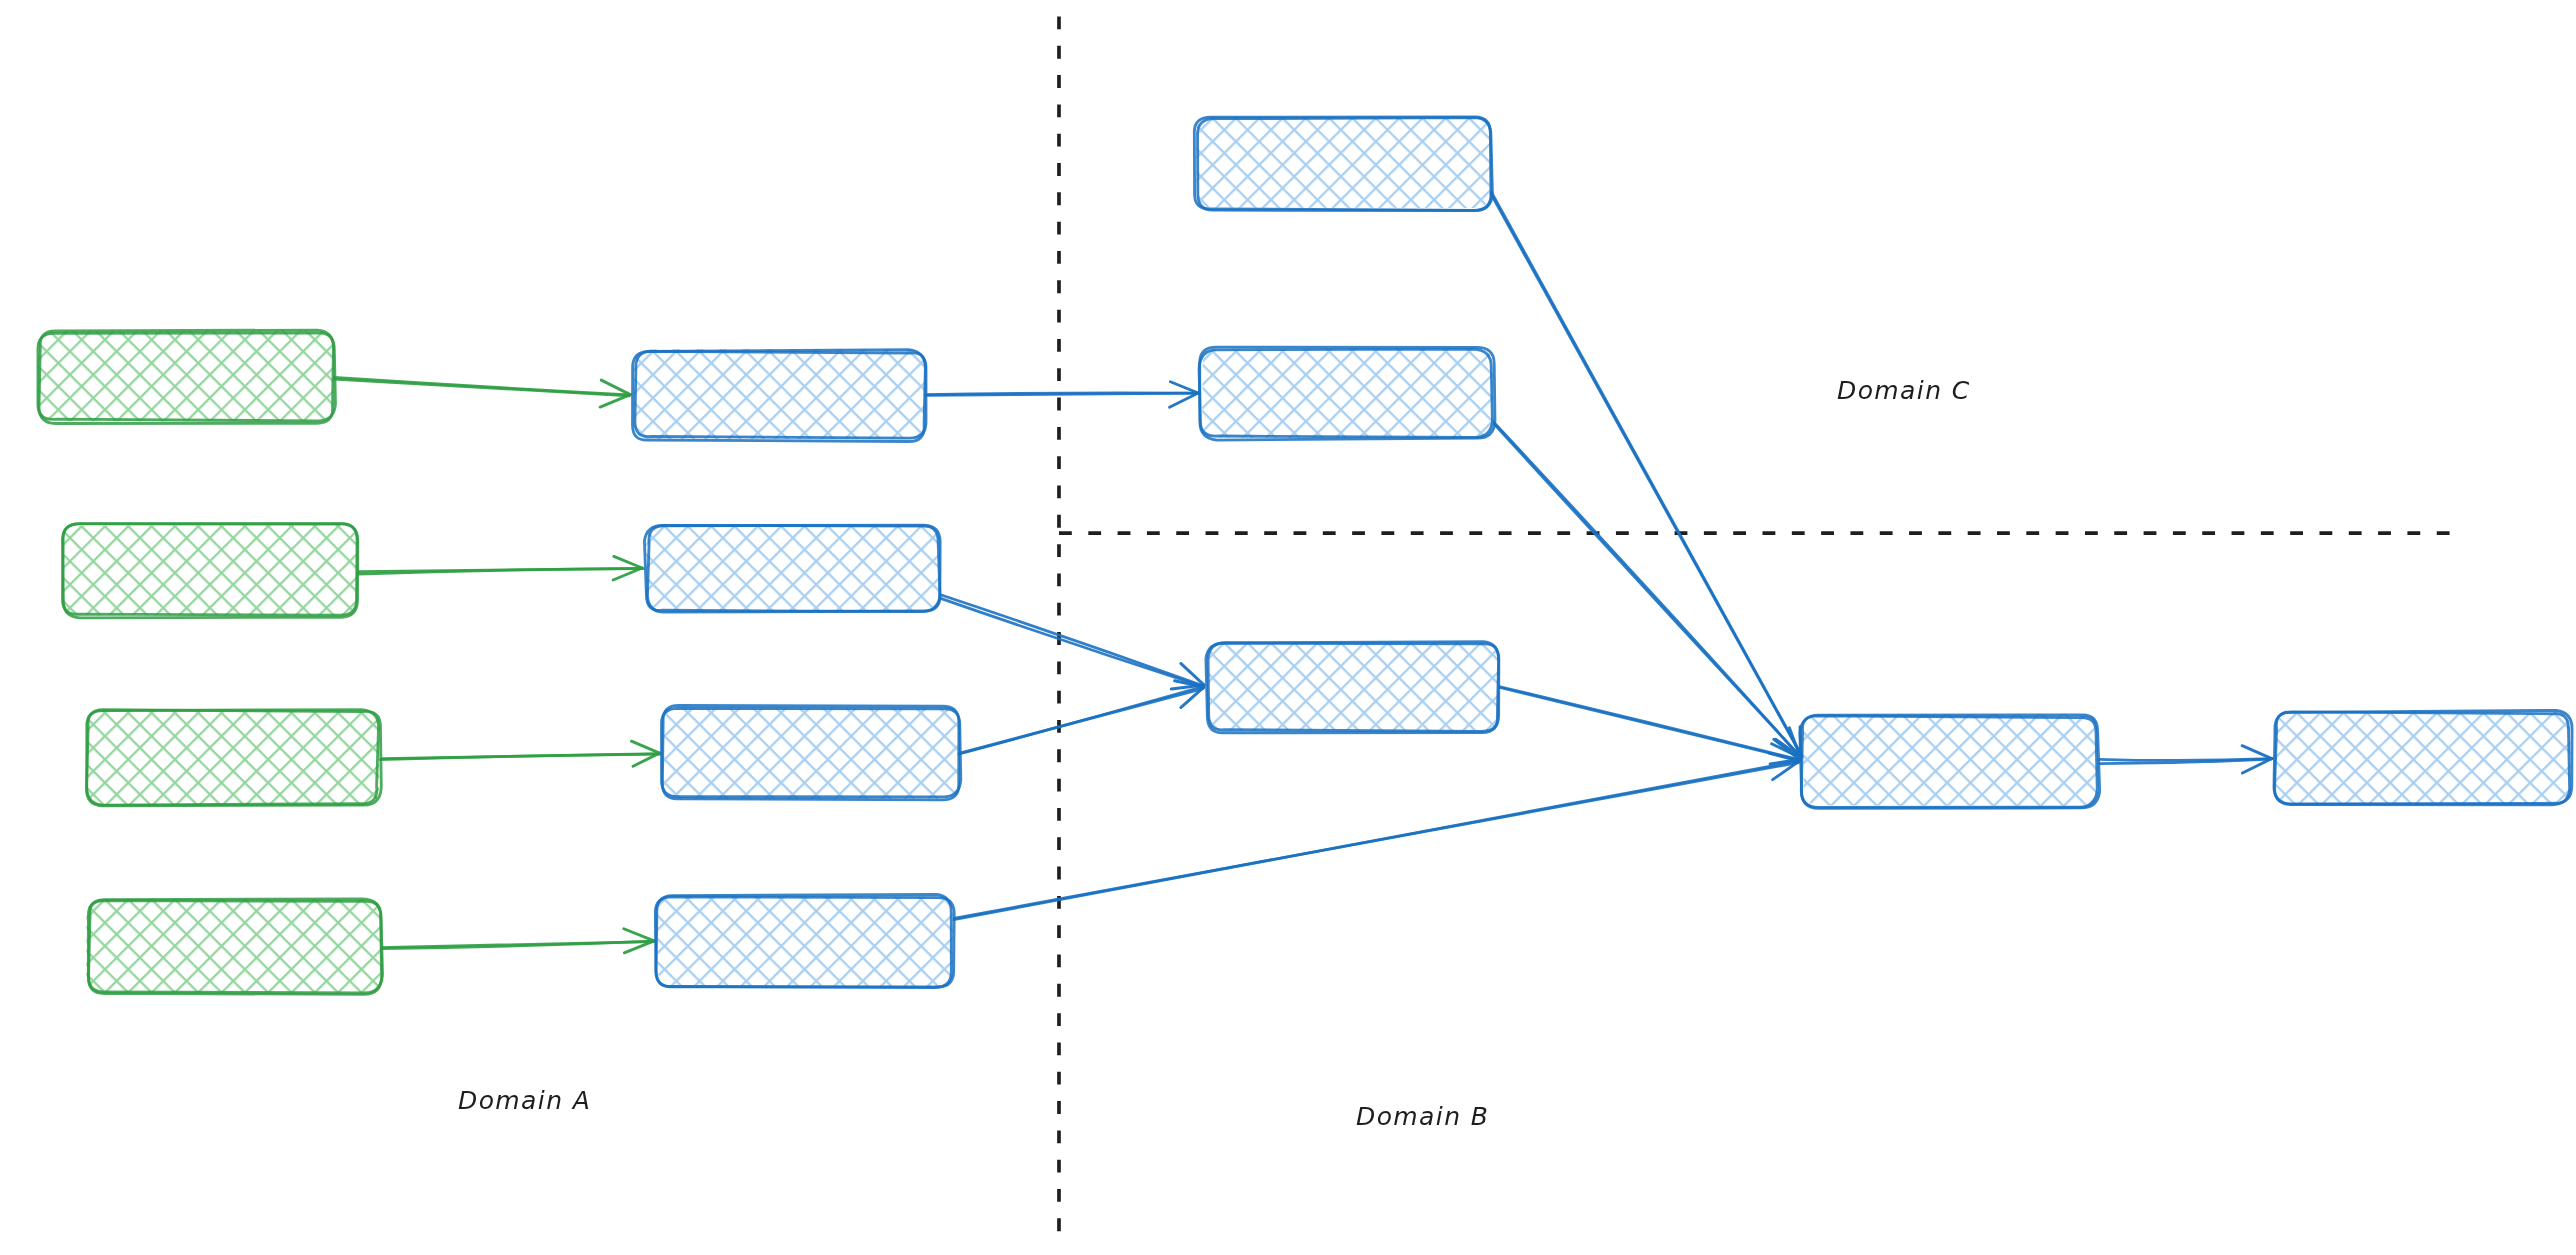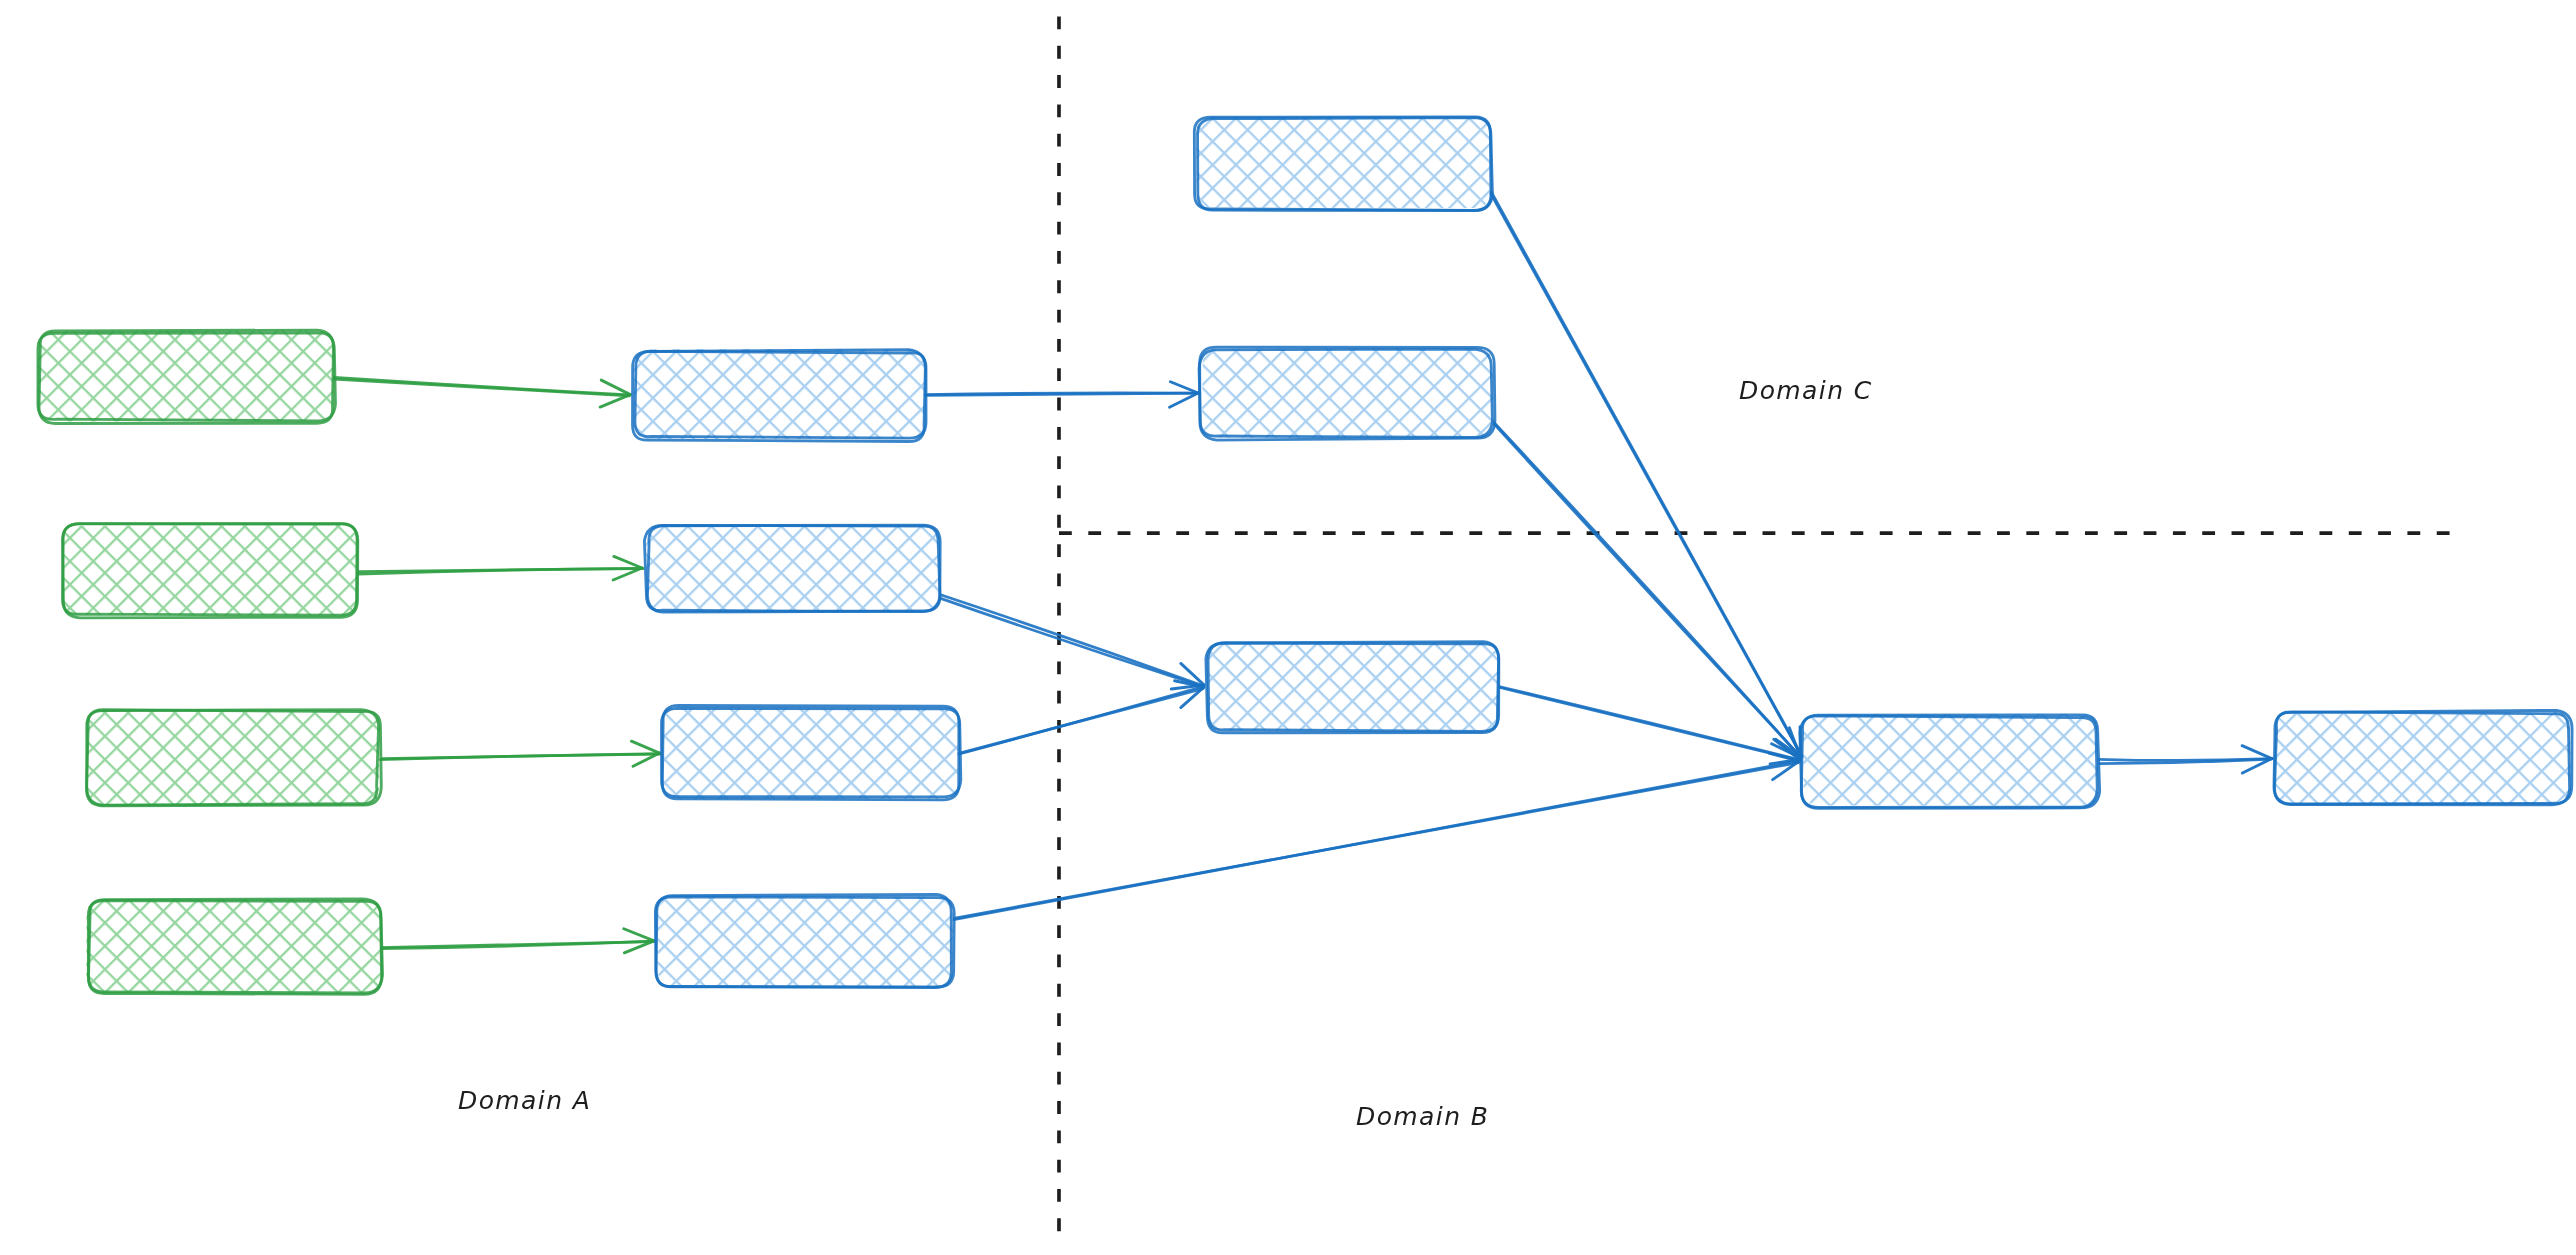--- a/index.html
+++ b/index.html
@@ -216,17 +216,17 @@
           <path d="M2500.3291318345814 777.6056558423676 L2790.5171131888405 775.4453575311229 Q2807.7297159427776 777.6056558423676 2807.7297159427776 795.6056558423676 L2807.4218904450536 856.6704509669916 Q2807.7297159427776 876.8683511204086 2789.7297159427776 876.8683511204086 L2500.81496424973 877.7078754507005 Q2482.3291318345814 876.8683511204086 2482.3291318345814 858.8683511204086 L2483.4037100350483 797.3234871409834 Q2482.3291318345814 777.6056558423676 2500.3291318345814 777.6056558423676 Z" fill="none" stroke="#1971c2" stroke-width="3.1" stroke-linecap="round" stroke-linejoin="round" opacity="0.85"></path>
           <path d="M2500.9810275174677 777.0672120657749 L2786.2414171205837 779.115167981945 Q2803.802483124845 777.0672120657749 2803.802483124845 795.0672120657749 L2805.0625451259316 861.0031392933801 Q2803.802483124845 878.462081254553 2785.802483124845 878.462081254553 L2501.451805163175 878.2615009963512 Q2482.9810275174677 878.462081254553 2482.9810275174677 860.462081254553 L2485.165443233959 795.8764043927192 Q2482.9810275174677 777.0672120657749 2500.9810275174677 777.0672120657749 Z" fill="none" stroke="#1971c2" stroke-width="3.1" stroke-linecap="round" stroke-linejoin="round" opacity="0.85"></path>
           <text x="2645" y="836" text-anchor="middle" font-family="&quot;DejaVu Sans&quot;, sans-serif" font-size="26" fill="#1e1e1e"></text>
         </g>
       </g>
   </svg>
 
   <div id="labels-layer">
       <div class="domain-label" style="left: 458px; top: 1086px;">Domain A</div>
       <div class="domain-label" style="left: 1356px; top: 1090px; margin-top: 12px;">Domain B</div>
-      <div class="domain-label" style="left: 1739px; top: 376px;">Domain C</div>
+      <div class="domain-label" style="left: 1837px; top: 376px;">Domain C</div>
     </div>
 
 </div>
 
 
 </body></html>

